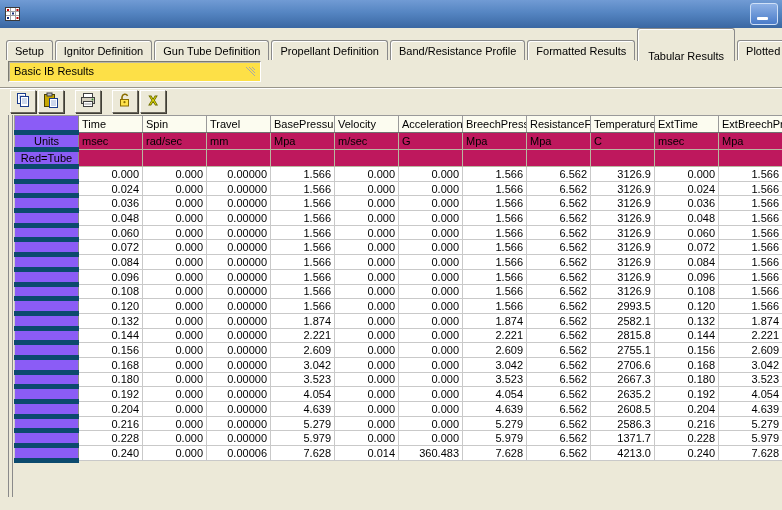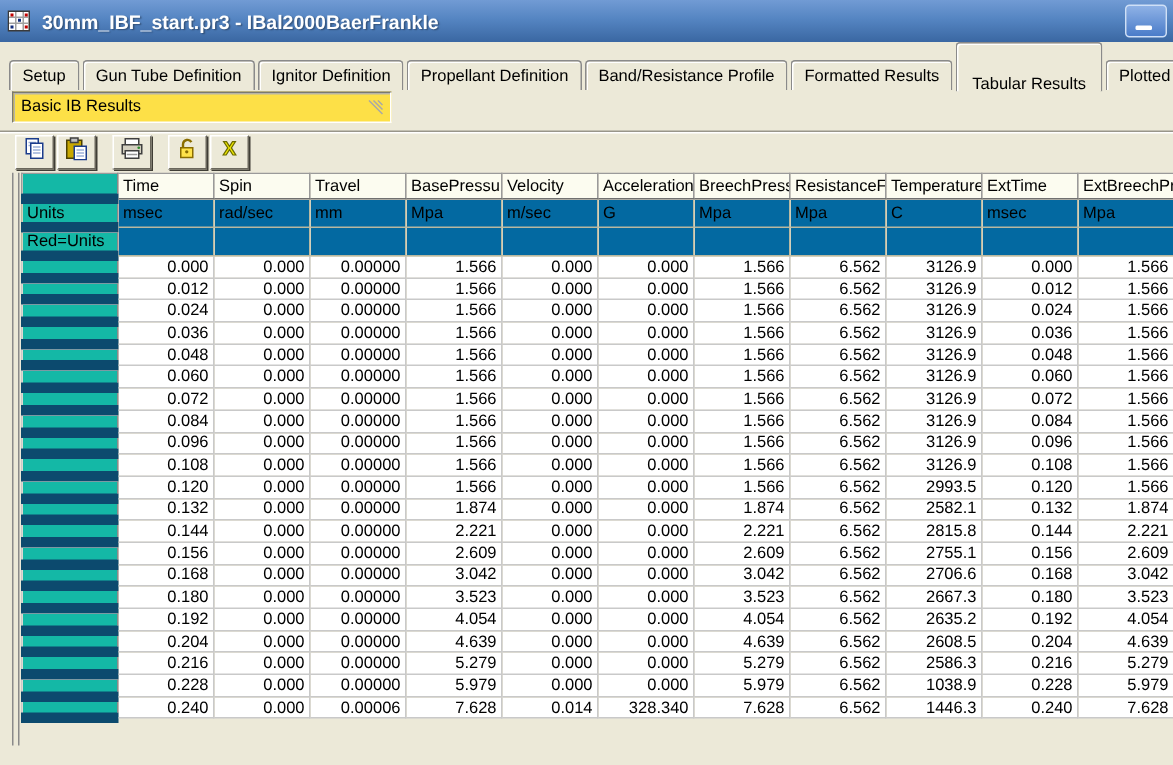--- a/index.html
+++ b/index.html
@@ -85,25 +85,25 @@
     border-collapse:collapse; table-layout:fixed;
     font-size:11px; color:#000;
     border:1px solid #707070;
   }
   table.grid td{
     border:1px solid #c9c9c9; padding:0 3px; overflow:hidden; white-space:nowrap;
     vertical-align:middle;
   }
   tr.hdr td{ background:#fcfcf0; height:17px; text-align:left;
     border-color:#9a9a9a; border-bottom:1px solid #707070; }
-  tr.units td, tr.lock td{ background:#0369a1; height:16px; text-align:left; border-color:#b8b8a0; }
+  tr.units td, tr.lock td{ background:#be185d; height:16px; text-align:left; border-color:#b8b8a0; }
   tr.data td{ background:#fff; height:14.7px; text-align:right; }
   table.grid td.lab{
-    background:#14b8a6; border-right:1px solid #8a8a8a;
-    border-bottom:7px solid #0c4a6e; text-align:left;
+    background:#8b5cf6; border-right:1px solid #8a8a8a;
+    border-bottom:5px solid #0c4a6e; text-align:center;
   }
 </style>
 </head>
 <body>
 
 <div class="window">
 
   <div class="titlebar">
     <span class="app-icon">
       <svg width="17" height="17" viewBox="0 0 17 17">
@@ -112,30 +112,29 @@
         <line x1="10.5" y1="2" x2="10.5" y2="14" stroke="#a0a0a0"></line>
         <line x1="1" y1="5.5" x2="14" y2="5.5" stroke="#a0a0a0"></line>
         <line x1="1" y1="9.5" x2="14" y2="9.5" stroke="#a0a0a0"></line>
         <rect x="2" y="3" width="2" height="2" fill="#c00000"></rect>
         <rect x="7" y="6.5" width="2" height="2" fill="#102a7a"></rect>
         <rect x="11.5" y="3" width="2" height="2" fill="#c00000"></rect>
         <rect x="2" y="11" width="2" height="2" fill="#102a7a"></rect>
         <rect x="11.5" y="11" width="2" height="2" fill="#c00000"></rect>
       </svg>
     </span>
-    <span class="title-text">30mm_IBF_start.pr3 - IBal2000BaerFrankle</span>
     <span class="min-btn">
         <span class="dash"></span>
       </span>
   </div>
 
   <div class="tabstrip">
       <div class="tab">Setup</div>
+      <div class="tab">Ignitor Definition</div>
       <div class="tab">Gun Tube Definition</div>
-      <div class="tab">Ignitor Definition</div>
       <div class="tab">Propellant Definition</div>
       <div class="tab">Band/Resistance Profile</div>
       <div class="tab">Formatted Results</div>
       <div class="tab active">Tabular Results</div>
       <div class="tab">Plotted Results</div>
     </div>
 
   <div class="combo">
     <span>Basic IB Results</span>
     <span class="grip">
@@ -246,59 +245,45 @@
             <td>Mpa</td>
             <td>m/sec</td>
             <td>G</td>
             <td>Mpa</td>
             <td>Mpa</td>
             <td>C</td>
             <td>msec</td>
             <td>Mpa</td>
           </tr>
           <tr class="lock">
-            <td class="lab">Red=Units</td>
-            <td></td>
-            <td></td>
-            <td></td>
-            <td></td>
-            <td></td>
-            <td></td>
-            <td></td>
-            <td></td>
-            <td></td>
-            <td></td>
-            <td></td>
-          </tr>
-          <tr class="data">
-            <td class="lab"></td>
-            <td>0.000</td>
-            <td>0.000</td>
-            <td>0.00000</td>
-            <td>1.566</td>
-            <td>0.000</td>
-            <td>0.000</td>
-            <td>1.566</td>
-            <td>6.562</td>
-            <td>3126.9</td>
-            <td>0.000</td>
-            <td>1.566</td>
-          </tr>
-          <tr class="data">
-            <td class="lab"></td>
-            <td>0.012</td>
-            <td>0.000</td>
-            <td>0.00000</td>
-            <td>1.566</td>
-            <td>0.000</td>
-            <td>0.000</td>
-            <td>1.566</td>
-            <td>6.562</td>
-            <td>3126.9</td>
-            <td>0.012</td>
+            <td class="lab">Red=Tube</td>
+            <td></td>
+            <td></td>
+            <td></td>
+            <td></td>
+            <td></td>
+            <td></td>
+            <td></td>
+            <td></td>
+            <td></td>
+            <td></td>
+            <td></td>
+          </tr>
+          <tr class="data">
+            <td class="lab"></td>
+            <td>0.000</td>
+            <td>0.000</td>
+            <td>0.00000</td>
+            <td>1.566</td>
+            <td>0.000</td>
+            <td>0.000</td>
+            <td>1.566</td>
+            <td>6.562</td>
+            <td>3126.9</td>
+            <td>0.000</td>
             <td>1.566</td>
           </tr>
           <tr class="data">
             <td class="lab"></td>
             <td>0.024</td>
             <td>0.000</td>
             <td>0.00000</td>
             <td>1.566</td>
             <td>0.000</td>
             <td>0.000</td>
@@ -535,35 +520,35 @@
           <tr class="data">
             <td class="lab"></td>
             <td>0.228</td>
             <td>0.000</td>
             <td>0.00000</td>
             <td>5.979</td>
             <td>0.000</td>
             <td>0.000</td>
             <td>5.979</td>
             <td>6.562</td>
-            <td>1038.9</td>
+            <td>1371.7</td>
             <td>0.228</td>
             <td>5.979</td>
           </tr>
           <tr class="data">
             <td class="lab"></td>
             <td>0.240</td>
             <td>0.000</td>
             <td>0.00006</td>
             <td>7.628</td>
             <td>0.014</td>
-            <td>328.340</td>
+            <td>360.483</td>
             <td>7.628</td>
             <td>6.562</td>
-            <td>1446.3</td>
+            <td>4213.0</td>
             <td>0.240</td>
             <td>7.628</td>
           </tr>
         </tbody>
       </table>
   </div>
 
 </div>
 
 </body></html>

